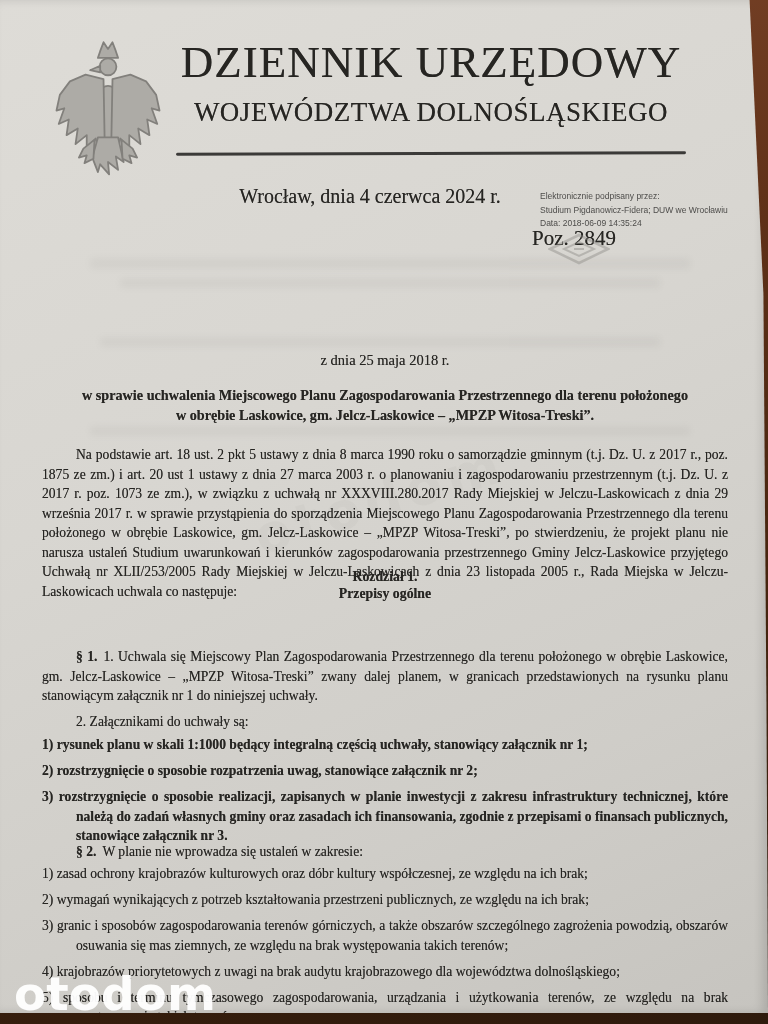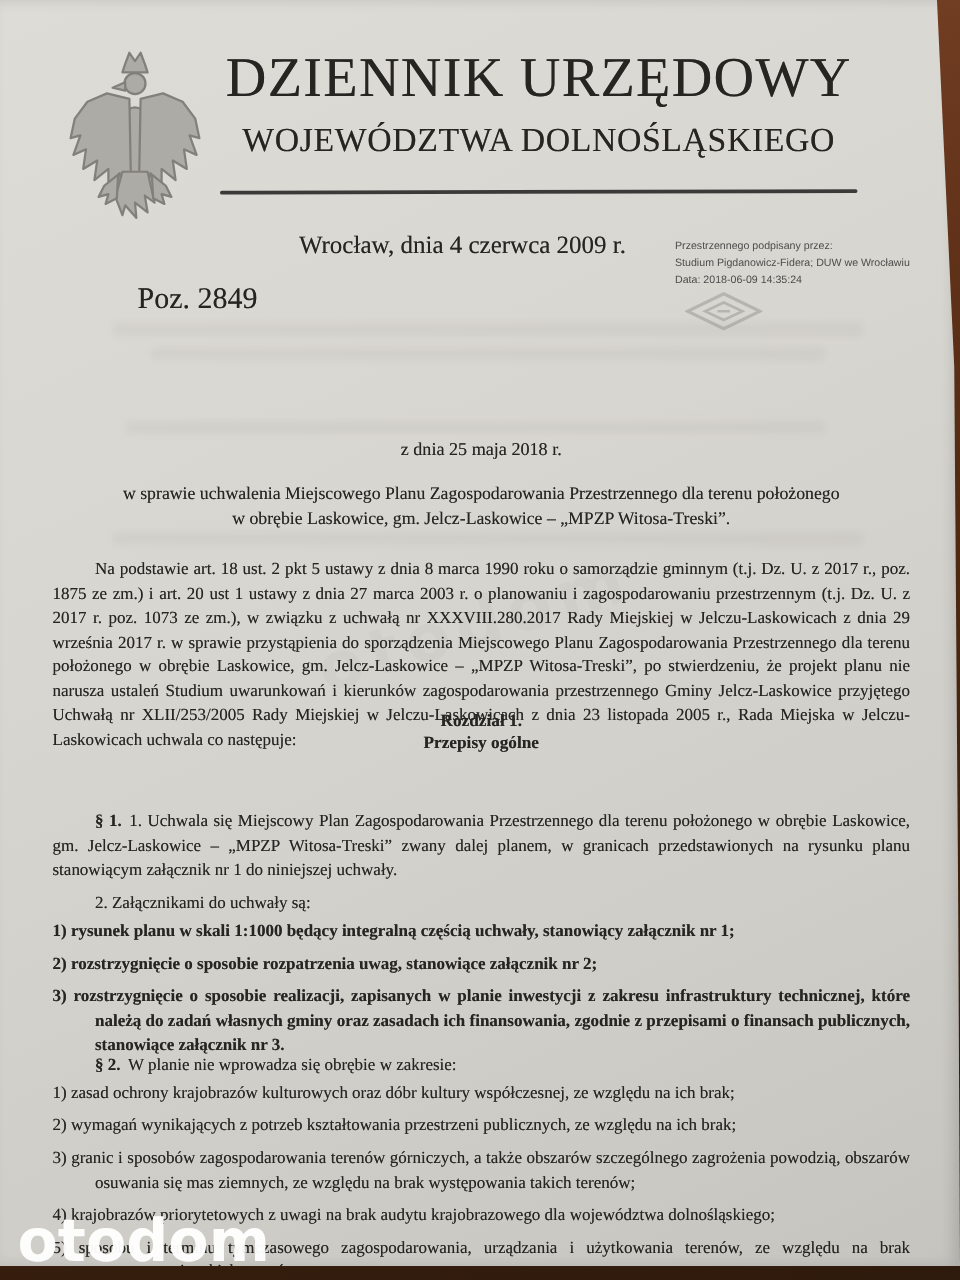--- a/index.html
+++ b/index.html
@@ -16,29 +16,29 @@
     box-shadow:inset -6px 0 10px rgba(0,0,0,.12);
   }
   .ink{color:#262522;}
   
   .emblem{position:absolute;left:52px;top:34px;width:112px;height:162px;opacity:.82;}
   .masthead{position:absolute;left:172px;top:38px;width:518px;text-align:center;}
   .mast-title{font-size:45px;line-height:1.1;letter-spacing:1px;font-weight:500;white-space:nowrap;}
   .mast-sub{font-size:27px;line-height:1.15;margin-top:9px;letter-spacing:.5px;white-space:nowrap;}
   .mast-rule{position:absolute;left:176px;top:152px;width:510px;height:3px;background:#3b3a38;border-radius:2px;transform:rotate(-.15deg);}
   .dateline{position:absolute;left:110px;top:185px;width:520px;text-align:center;font-size:20px;}
-  .poz{position:absolute;left:110px;top:226px;width:520px;text-align:left;font-size:24px;}
+  .poz{position:absolute;left:96px;top:226px;width:520px;text-align:right;font-size:21px;}
   .esign{position:absolute;left:540px;top:190px;width:190px;
     font-family:"Liberation Sans","DejaVu Sans",sans-serif;font-size:8.5px;line-height:13.5px;color:#4d4c4a;}
   .seal{position:absolute;left:548px;top:233px;width:62px;height:32px;opacity:.45;}
   
   .doc-col{position:absolute;left:42px;width:686px;text-align:center;}
   .res-title{top:296px;font-weight:bold;font-size:15.5px;line-height:21px;}
   .res-date{top:352px;font-size:14.5px;}
-  .res-subject{top:385px;font-weight:normal;font-size:14.2px;line-height:20px;}
+  .res-subject{top:385px;font-weight:bold;font-size:14.2px;line-height:20px;}
   
   .block{position:absolute;left:42px;width:686px;font-size:13.6px;line-height:19.5px;text-align:justify;}
   .indent{text-indent:34px;}
   .center{text-align:center;}
   .chapter{top:568px;font-weight:bold;font-size:13.8px;line-height:17px;font-family:Liberation Serif, serif;}
   .preamble{top:445px;}
   .par1{top:647px;}
   .point2{top:712px;}
   .attach{top:735px;font-weight:bold;}
   .par2{top:842px;}
@@ -82,25 +82,25 @@
       <polygon points="62,92 72,100 76,108 69,106 71,113 63,109"></polygon>
     </g>
   </svg>
 
   <div class="masthead">
     <div class="mast-title ink soft">DZIENNIK URZĘDOWY</div>
     <div class="mast-sub ink soft">WOJEWÓDZTWA DOLNOŚLĄSKIEGO</div>
   </div>
   <div class="mast-rule"></div>
 
-  <div class="dateline ink soft">Wrocław, dnia 4 czerwca 2009 r.</div>
+  <div class="dateline ink soft">Wrocław, dnia 4 czerwca 2024 r.</div>
   <div class="poz ink soft">Poz. 2849</div>
 
   <div class="esign">
-    <div>Przestrzennego podpisany przez:</div>
+    <div>Elektronicznie podpisany przez:</div>
     <div>Studium Pigdanowicz-Fidera; DUW we Wrocławiu</div>
     <div>Data: 2018-06-09 14:35:24</div>
   </div>
   <svg class="seal" viewBox="0 0 62 32">
     <polygon points="31,2 60,16 31,30 2,16" fill="none" stroke="#8f8d88" stroke-width="2.5"></polygon>
     <polygon points="31,9 46,16 31,23 16,16" fill="none" stroke="#8f8d88" stroke-width="2"></polygon>
     <line x1="26" y1="16" x2="36" y2="16" stroke="#8f8d88" stroke-width="2"></line>
   </svg>
 
   <div class="ghost-diag">otodom</div>
@@ -123,21 +123,21 @@
   <p class="block par1 indent ink soft"><b class="plabel">§ 1.</b><span>1. Uchwala się Miejscowy Plan Zagospodarowania Przestrzennego dla terenu położonego w obrębie Laskowice, gm. Jelcz-Laskowice – „MPZP Witosa-Treski” zwany dalej planem, w granicach przedstawionych na rysunku planu stanowiącym załącznik nr 1 do niniejszej uchwały.</span></p>
 
   <p class="block point2 indent ink soft">2. Załącznikami do uchwały są:</p>
 
   <div class="block attach ink soft">
     <p class="hang">1) rysunek planu w skali 1:1000 będący integralną częścią uchwały, stanowiący załącznik nr 1;</p>
     <p class="hang">2) rozstrzygnięcie o sposobie rozpatrzenia uwag, stanowiące załącznik nr 2;</p>
     <p class="hang">3) rozstrzygnięcie o sposobie realizacji, zapisanych w planie inwestycji z zakresu infrastruktury technicznej, które należą do zadań własnych gminy oraz zasadach ich finansowania, zgodnie z przepisami o finansach publicznych, stanowiące załącznik nr 3.</p>
   </div>
 
-  <p class="block par2 indent ink soft"><b class="plabel">§ 2.</b><span>W planie nie wprowadza się obrębie w zakresie:</span></p>
+  <p class="block par2 indent ink soft"><b class="plabel">§ 2.</b><span>W planie nie wprowadza się ustaleń w zakresie:</span></p>
 
   <div class="block excl ink soft">
     <p class="hang">1) zasad ochrony krajobrazów kulturowych oraz dóbr kultury współczesnej, ze względu na ich brak;</p>
     <p class="hang">2) wymagań wynikających z potrzeb kształtowania przestrzeni publicznych, ze względu na ich brak;</p>
     <p class="hang">3) granic i sposobów zagospodarowania terenów górniczych, a także obszarów szczególnego zagrożenia powodzią, obszarów osuwania się mas ziemnych, ze względu na brak występowania takich terenów;</p>
     <p class="hang">4) krajobrazów priorytetowych z uwagi na brak audytu krajobrazowego dla województwa dolnośląskiego;</p>
     <p class="hang">5) sposobu i terminu tymczasowego zagospodarowania, urządzania i użytkowania terenów, ze względu na brak występowania takich terenów.</p>
   </div>
 
 </div>

